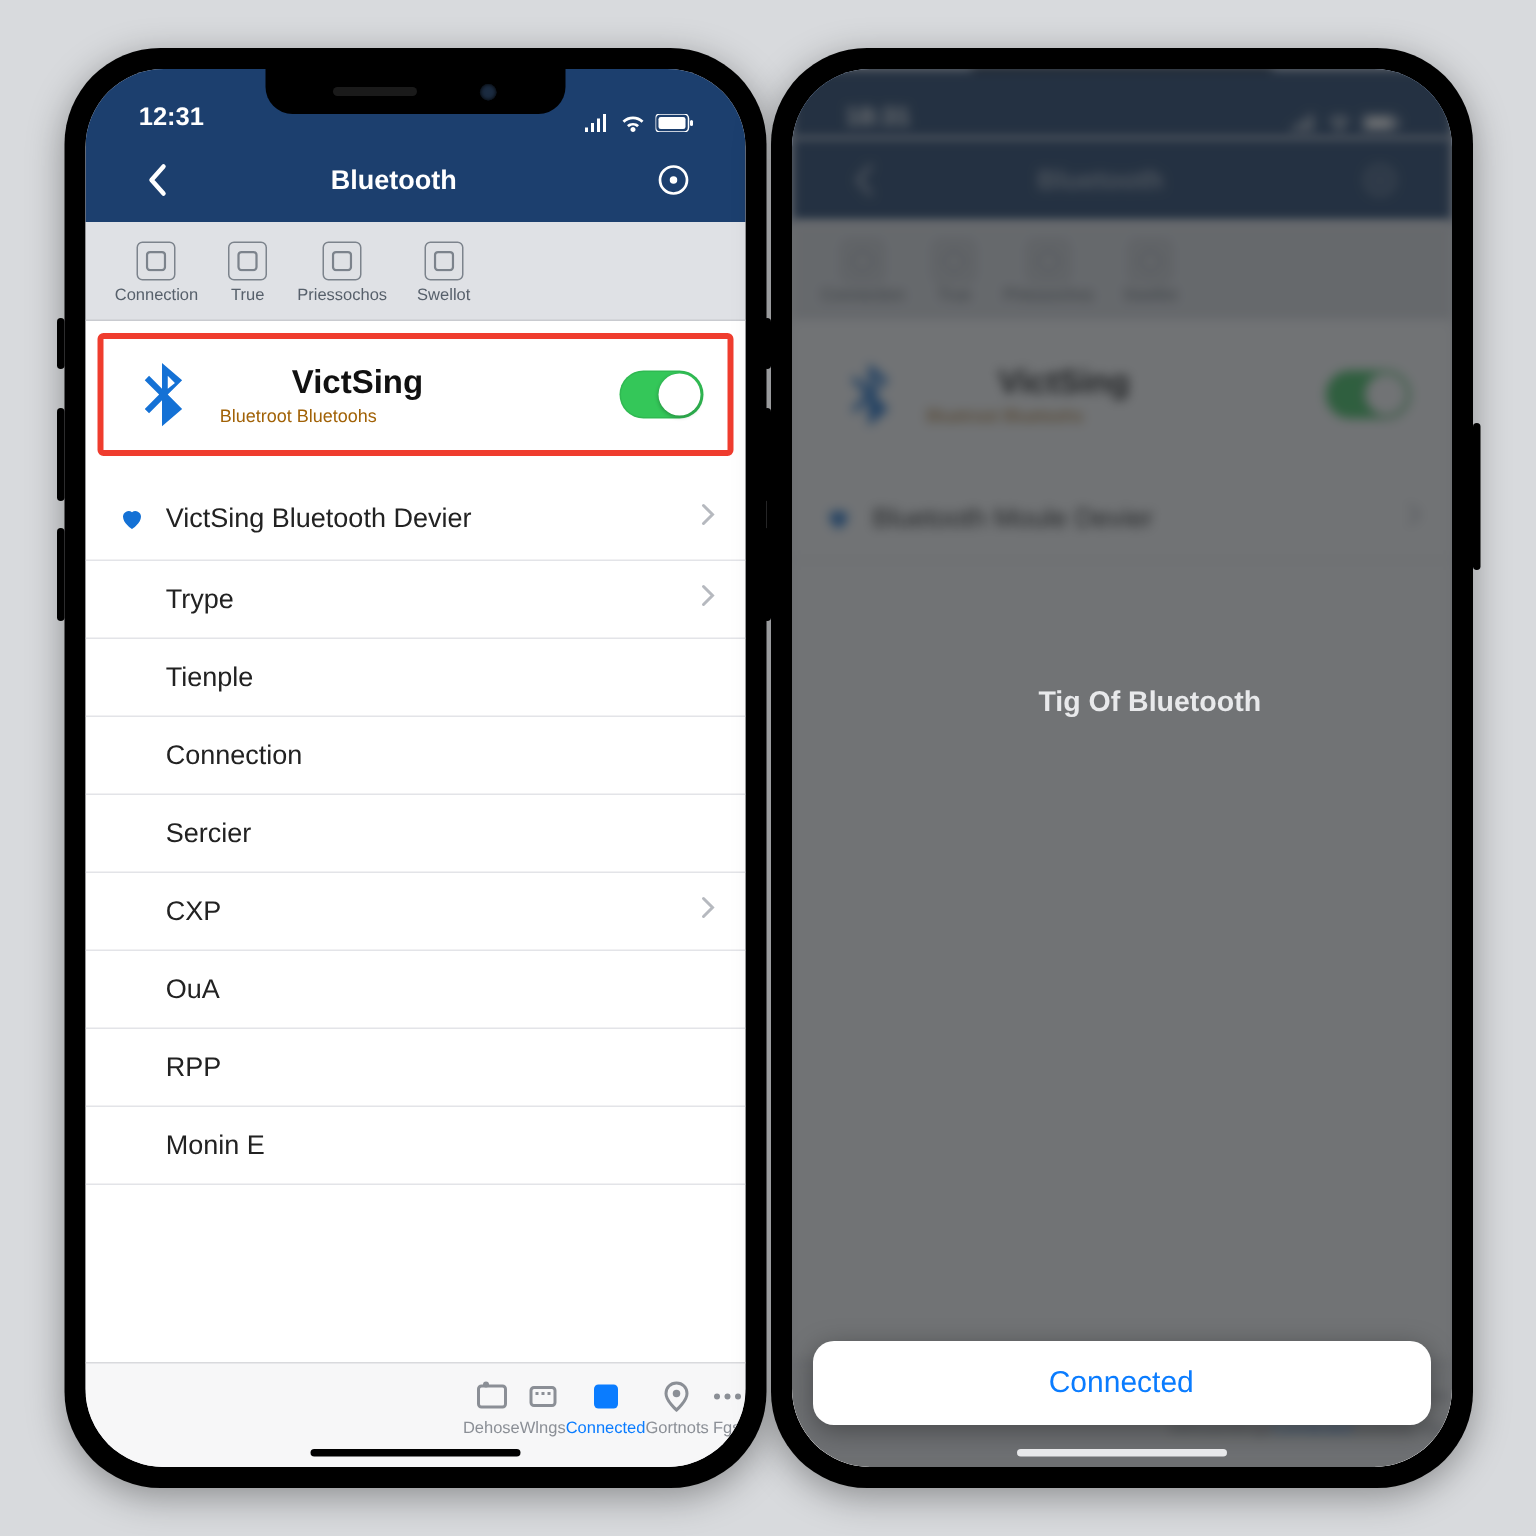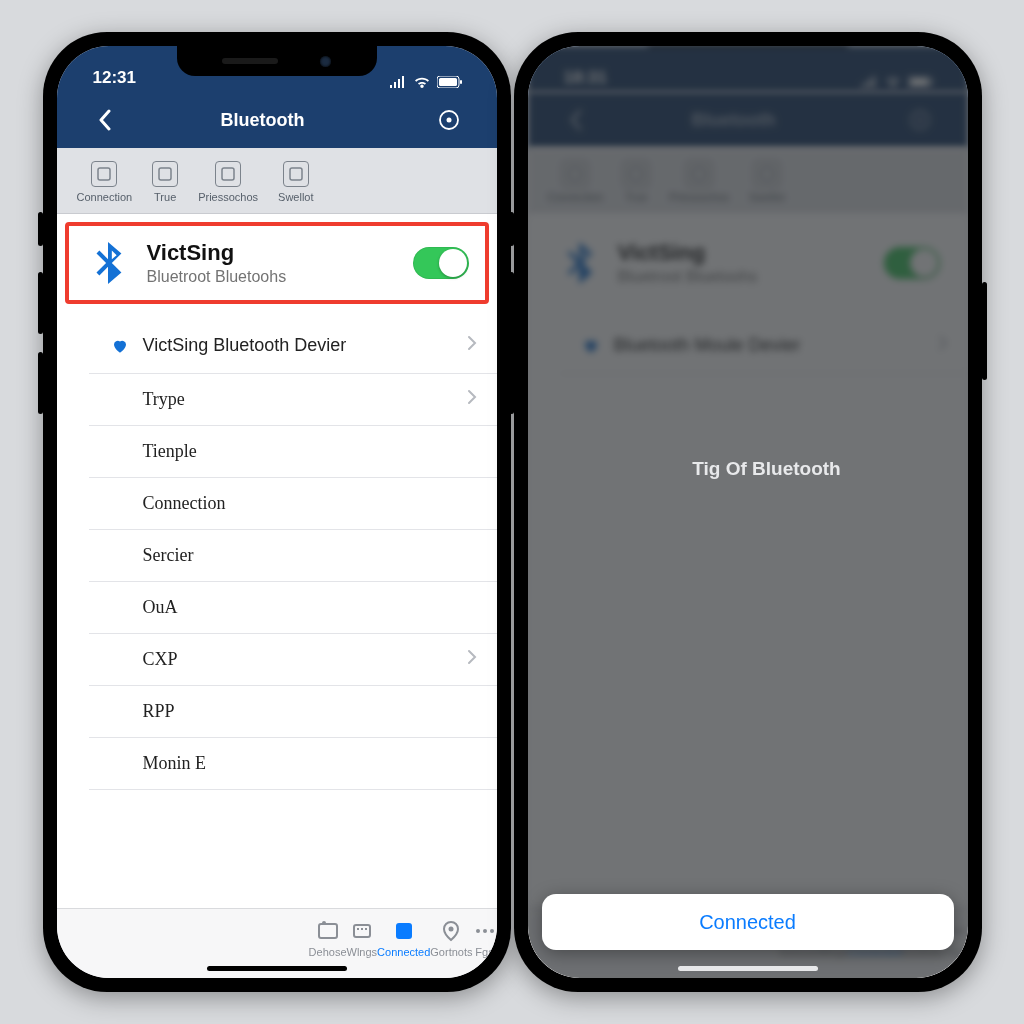--- a/index.html
+++ b/index.html
@@ -93,43 +93,43 @@
   
   .content { flex:1; overflow:hidden; background:#fff; position:relative; }
   .highlight-row {
     position:relative;
     display:flex; align-items:center;
     padding:14px 16px; gap:16px;
     border:4px solid #ef3c2e; margin:8px 8px 0;
     border-radius:4px; background:#fff;
   }
   .bt-ico { width:46px; height:46px; }
-  .hl-text .name { font-size:22px; font-weight:700; color:#111; }
-  .hl-text .sub  { font-size:16px; color:#737373; margin-top:2px; }
+  .hl-text .name { font-size:22px; font-weight:700; color:#111;margin-left:48px; }
+  .hl-text .sub  { font-size:12px; color:#a16207; margin-top:2px; }
   .toggle {
     width:56px; height:32px; border-radius:16px; background:#34c759;
     position:relative; margin-left:auto;
     box-shadow:inset 0 0 0 1px rgba(0,0,0,.07);
   }
   .toggle::after {
     content:""; position:absolute; top:2px; right:2px;
     width:28px; height:28px; border-radius:50%; background:#fff;
     box-shadow:0 1px 3px rgba(0,0,0,.3);
   }
 
-  .list { margin-top:14px;margin-left:32px; }
+  .list { margin-top:14px; }
   .row {
     display:flex; align-items:center; gap:12px;
     padding:0 20px; height:56px;
     border-bottom:1px solid #e3e4e8;
     font-size:18px; color:#222;
   }
   .row .ico-slot { width:22px; display:flex; justify-content:center; color:#1471d5; }
   .row .chev { margin-left:auto; color:#b6b9bf; }
-  .row.small { height:52px;font-family:Liberation Serif, serif; }
+  .row.small { height:52px; }
 
   
   .tabbar {
     height:70px; flex:0 0 70px;
     background:#f7f7f8; border-top:1px solid #d9dadd;
     display:flex; align-items:center; justify-content:flex-end;
     padding-bottom:10px;
   }
   .tabbar .tab {
     display:flex; flex-direction:column; align-items:center; gap:3px;
@@ -293,29 +293,29 @@
               <div class="row small">
                 <span class="ico-slot"></span>
     <span>Connection</span>
     </div>
               <div class="row small">
                 <span class="ico-slot"></span>
     <span>Sercier</span>
     </div>
               <div class="row small">
                 <span class="ico-slot"></span>
-    <span>OuA</span>
-    </div>
-              <div class="row small">
-                <span class="ico-slot"></span>
     <span>CXP</span>
     <span class="chev"><svg width="10" height="16" viewBox="0 0 10 16">
                     <path fill="none" stroke="#b6b9bf" stroke-width="2" stroke-linecap="round" d="M2 2l6 6-6 6"></path>
                   </svg></span>
               </div>
+              <div class="row small">
+                <span class="ico-slot"></span>
+    <span>OuA</span>
+    </div>
               <div class="row small">
                 <span class="ico-slot"></span>
     <span>RPP</span>
     </div>
               <div class="row small">
                 <span class="ico-slot"></span>
     <span>Monin  E</span>
     </div>
             </div>
         </div>

